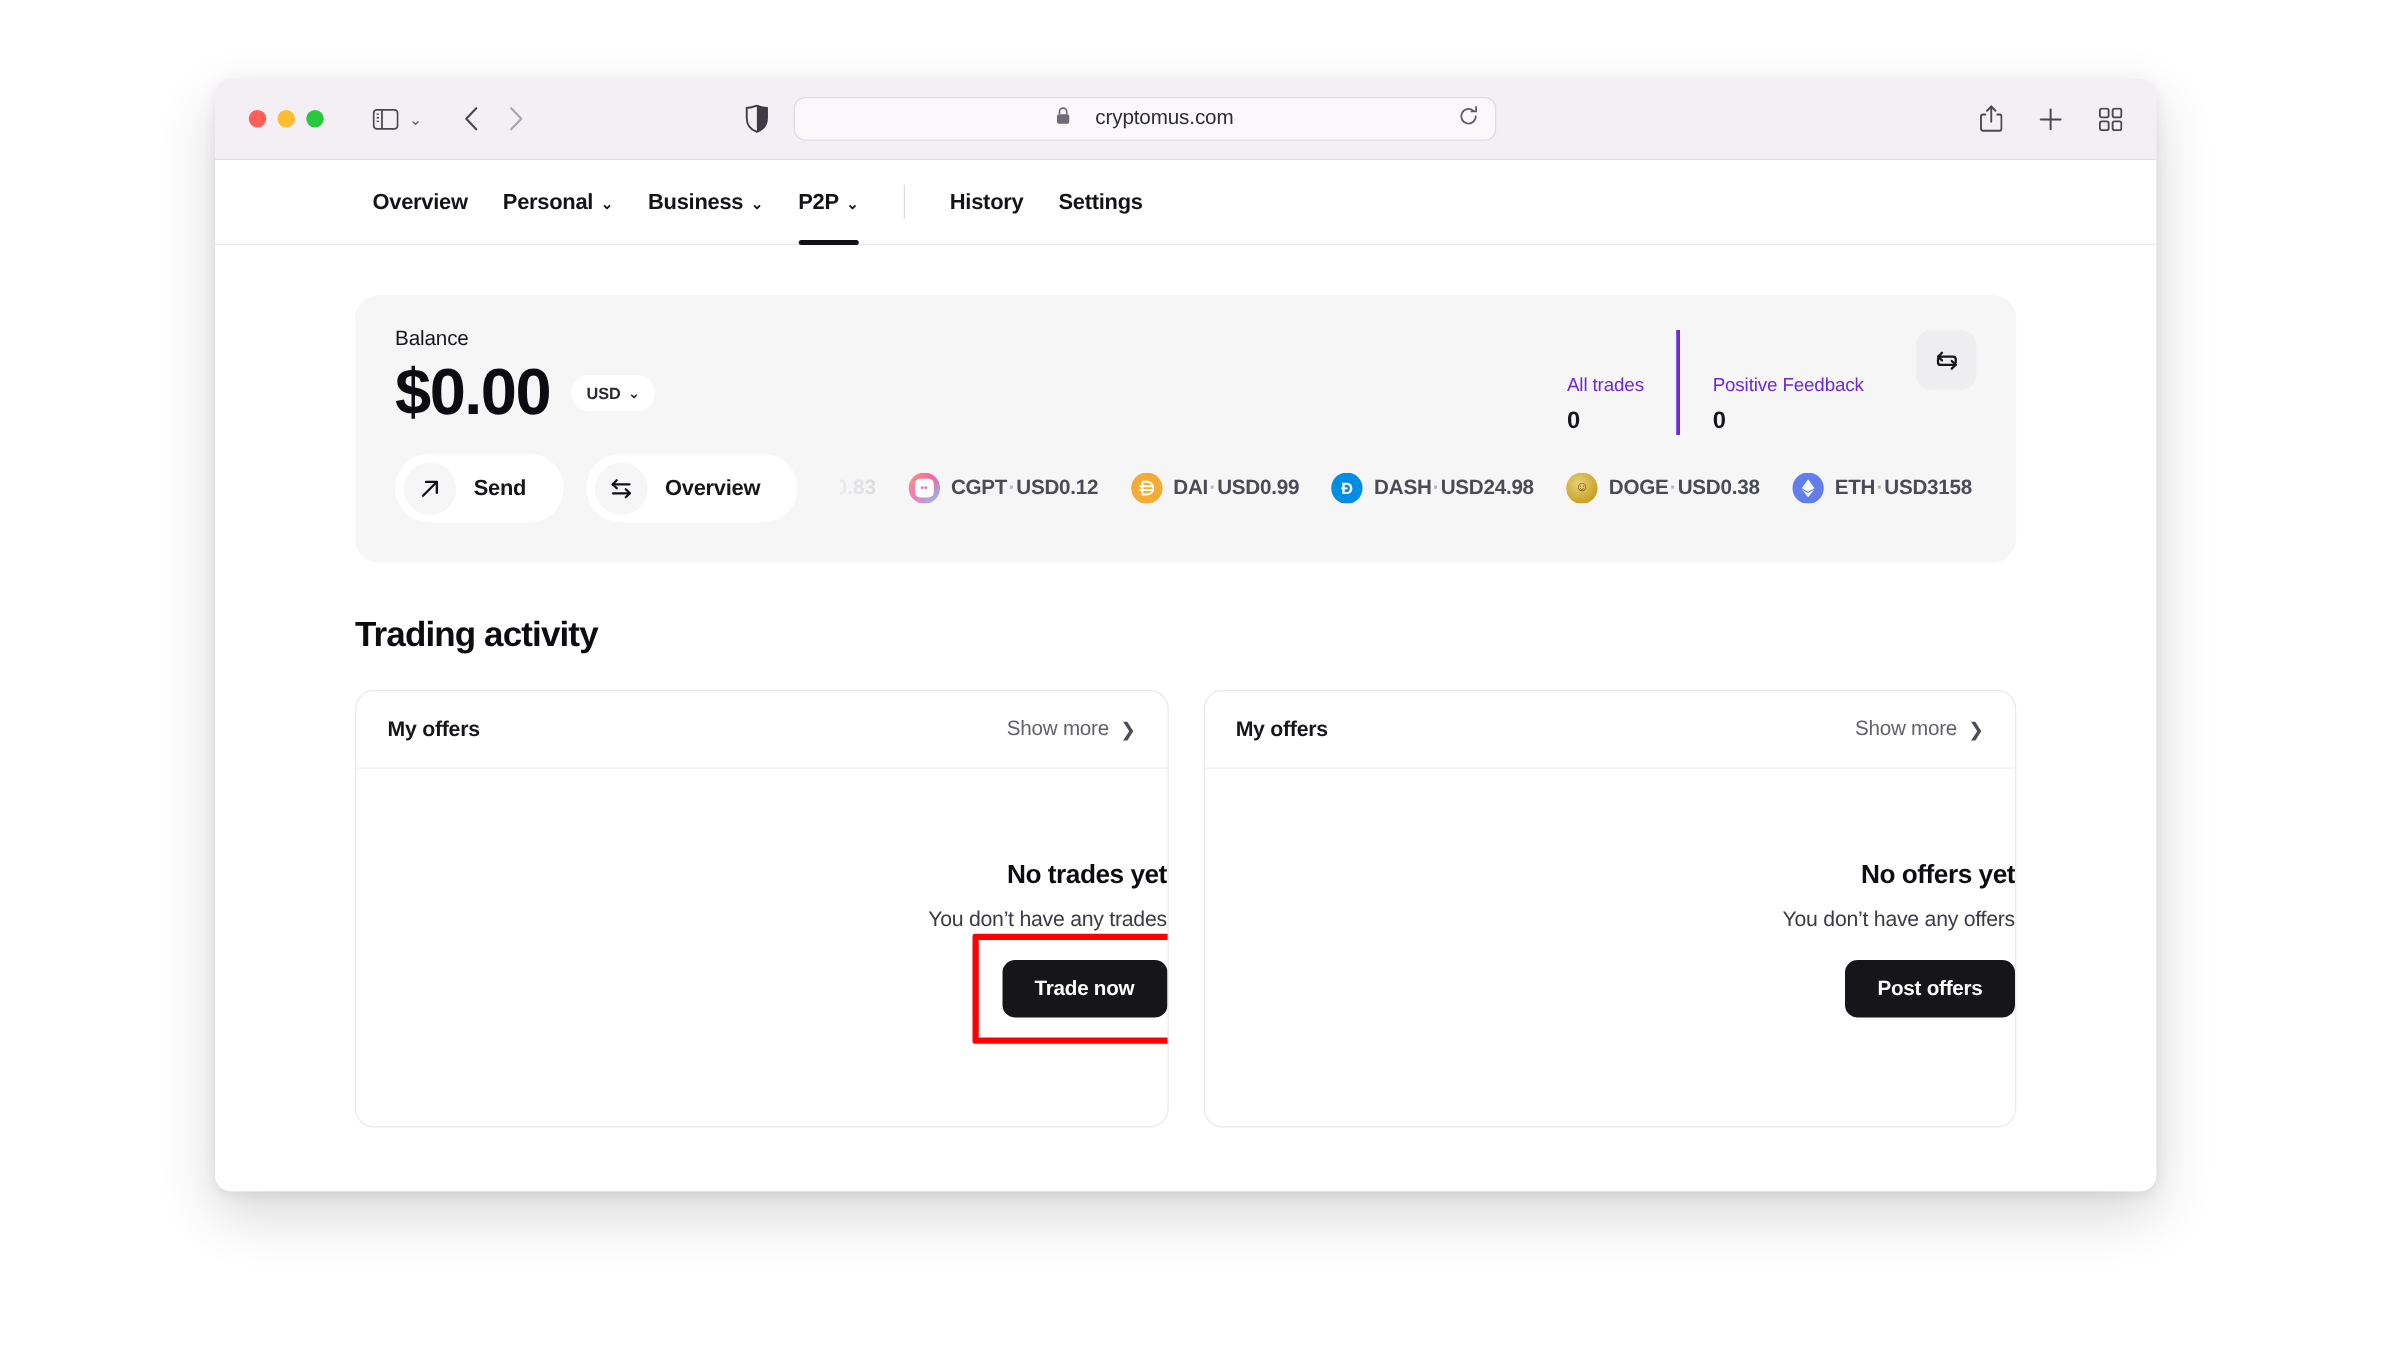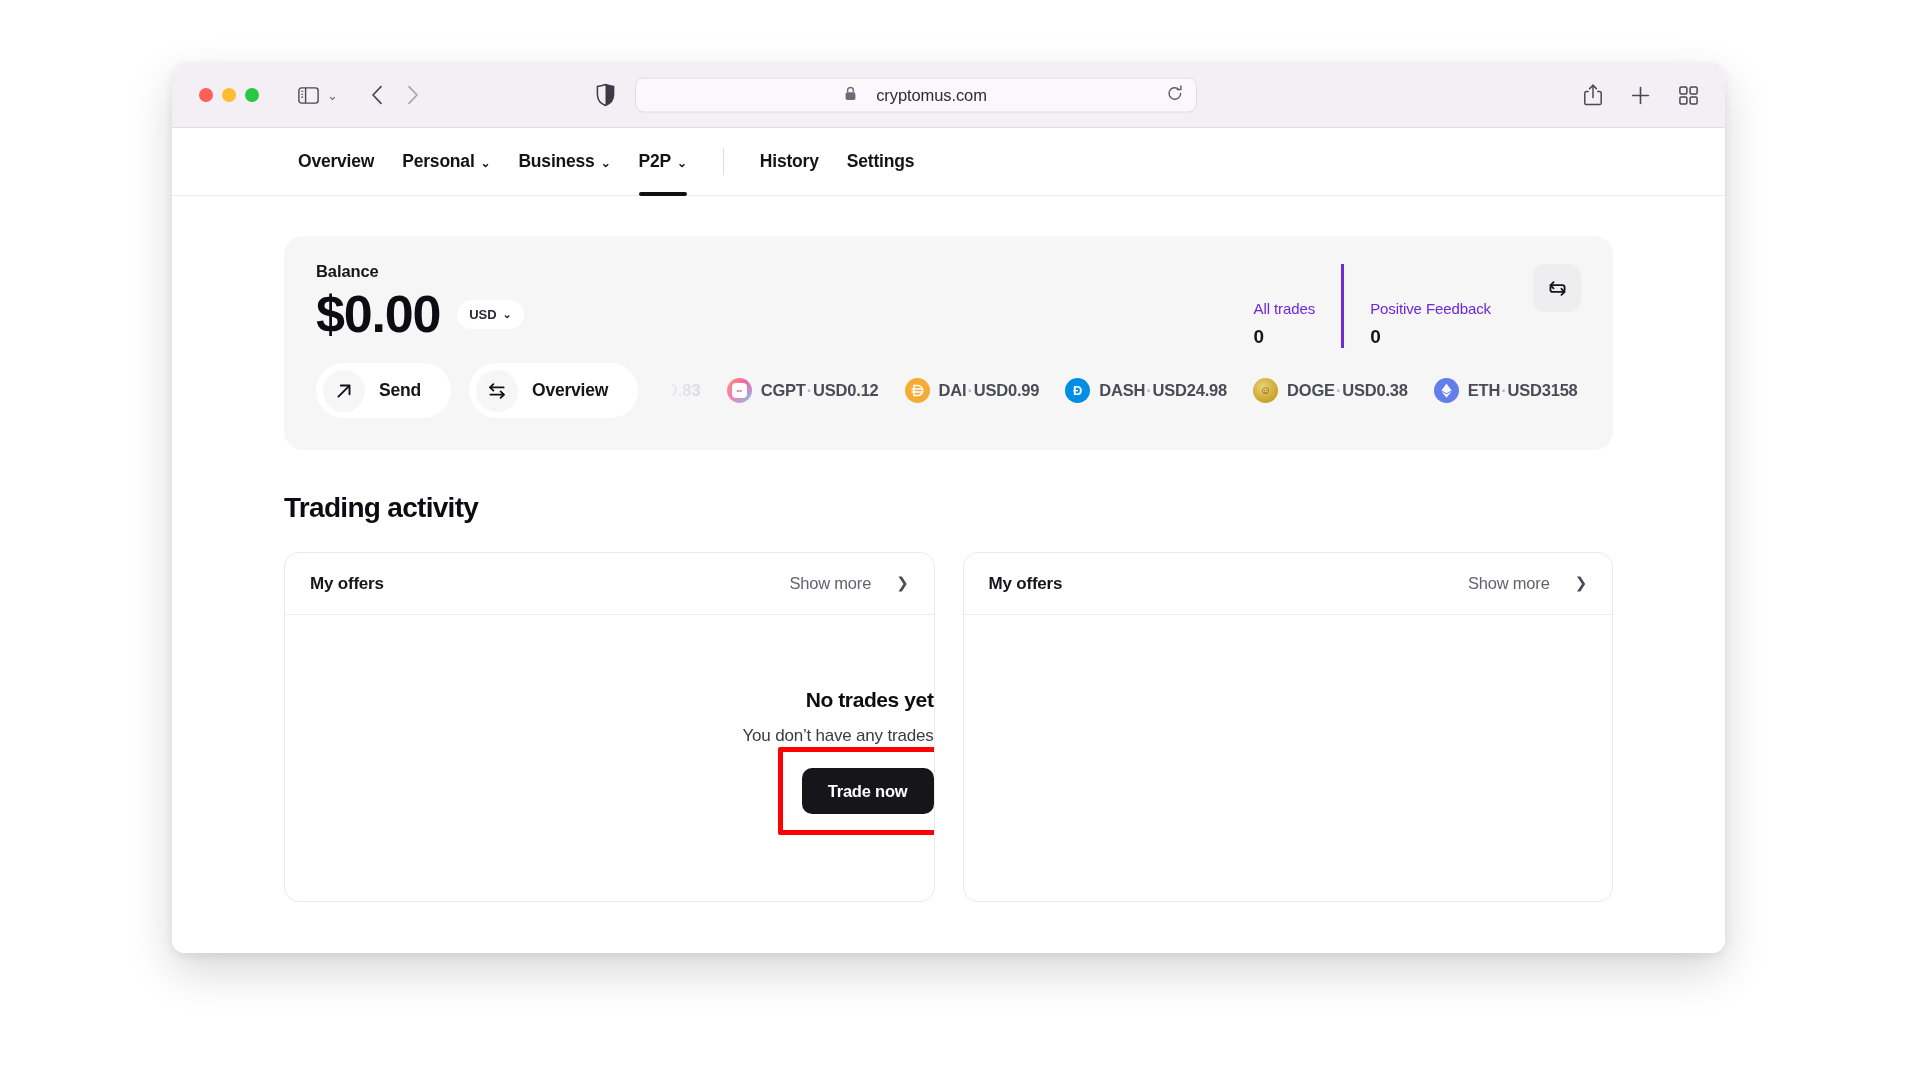--- a/index.html
+++ b/index.html
@@ -149,21 +149,21 @@
     margin-top: 40px;
     background: #f6f6f7;
     border-radius: 19px;
     height: 214px;
     padding: 26px 32px 0 32px;
     position: relative;
     overflow: hidden;
   }
   .balance-label {
     font-size: 16.5px;
-    font-weight: 700;
+    font-weight: 400;
     color: #15151c;
     letter-spacing: -0.1px;
   }
   .balance-row {
     display: flex;
     align-items: center;
     gap: 17px;
     margin-top: 7px;
   }
   .balance-amount {
@@ -339,22 +339,22 @@
     border-bottom: 1px solid #eeeef1;
   }
   .panel-title {
     font-size: 17px;
     font-weight: 700;
     color: #15151c;
     letter-spacing: -0.2px;
   }
   .show-more {
     display: flex;
-    align-items: flex-start;
-    gap: 25px;
+    align-items: center;
+    gap: 9px;
     font-size: 16.5px;
     color: #62626e;
     cursor: pointer;
     letter-spacing: -0.2px;
   }
   .show-more .chev { font-size: 15px; color: #4c4c57; }
 
   .empty {
     height: calc(100% - 62px);
     display: flex;
@@ -650,17 +650,24 @@
       </div>
 
       <div class="panel">
         <div class="panel-head">
           <div class="panel-title">My offers</div>
           <div class="show-more">
             <span>Show more</span>
             <span class="chev">❯</span>
           </div>
         </div>
+        <div class="empty">
+          <div class="empty-title">No offers yet</div>
+          <div class="empty-sub">You don’t have any offers</div>
+          <div class="cta-wrap">
+            <button class="cta">Post offers</button>
+          </div>
+        </div>
       </div>
 
     </div>
   </div>
 </div>
 
 </body></html>

